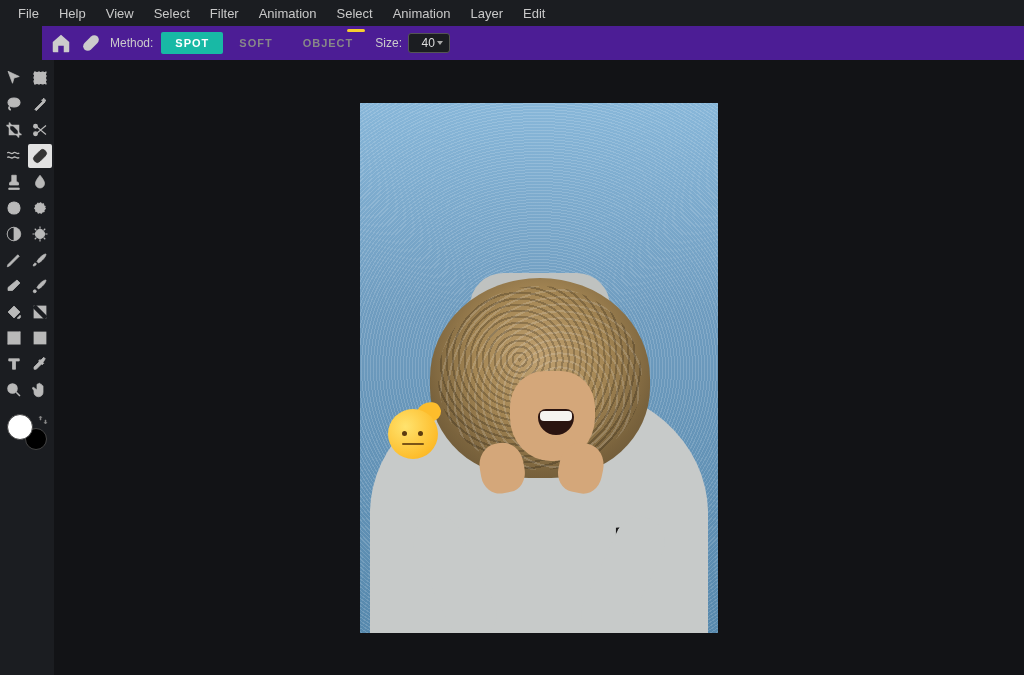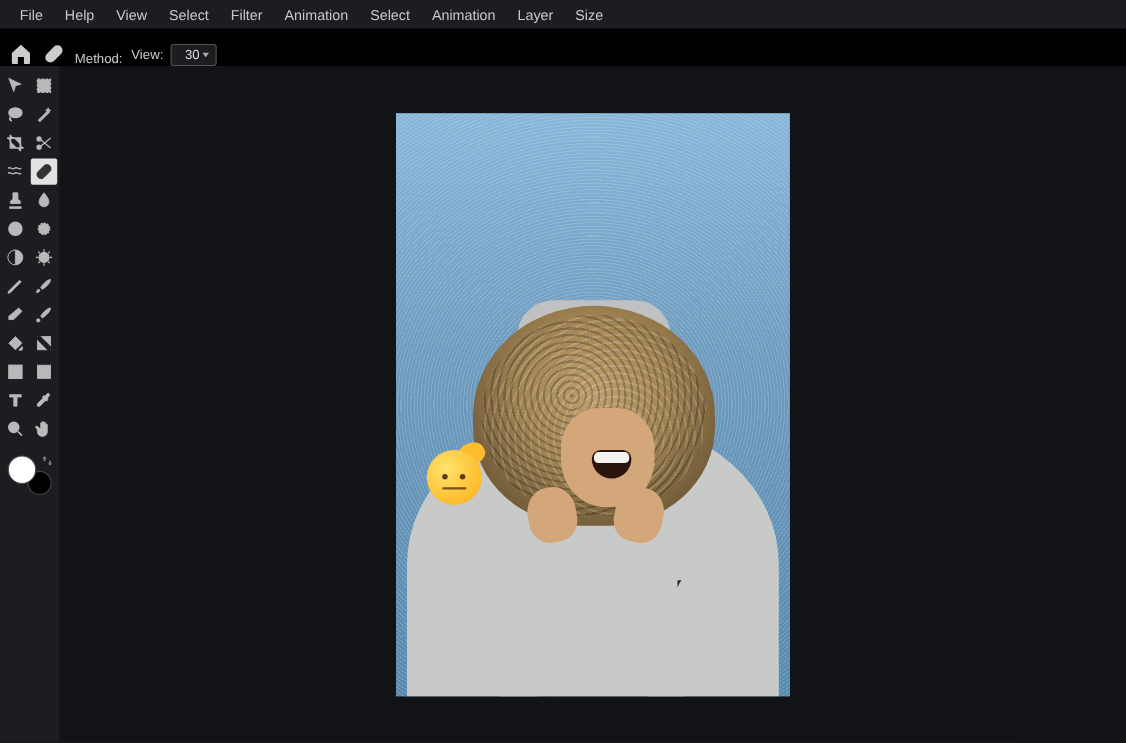--- a/index.html
+++ b/index.html
@@ -3,21 +3,21 @@
 <meta charset="utf-8">
 <style>
   * { box-sizing: border-box; margin: 0; padding: 0; }
   html, body { width: 1024px; height: 675px; font-family: Arial, sans-serif; background: #1b1d21; color: #ddd; overflow: hidden; }
   
   
   .menu-bar { display: flex; align-items: center; height: 26px; padding: 0 8px; font-size: 13px; color: #c9c9c9; }
   .menu-item { padding: 4px 10px; cursor: pointer; }
   
   
-  .options-bar { display: flex; align-items: flex-end; height: 34px; padding: 0 8px; background: #000000; font-size: 12px; gap: 8px; }
+  .options-bar { display: flex; align-items: center; height: 34px; padding: 0 8px; background: #4c1d95; font-size: 12px; gap: 8px; margin-left: 42px; }
   .opt-icon { width: 22px; height: 22px; display:flex; align-items:center; justify-content:center; fill:#ccc; cursor:pointer;}
   .opt-label { color:#ccc; font-size:12px; }
   .method-btns { display:flex; gap:2px; }
   .method-btn { padding:5px 14px; font-size:11px; letter-spacing:1px; font-weight:600; border-radius:2px; background:transparent; color:#888; border:none; cursor:pointer;}
   .method-btn.active { background:#18b9a5; color:#fff; }
   .method-btn.obj-indicator { position:relative; }
   .method-btn.obj-indicator::after { content:""; position:absolute; top:-3px; right:2px; width:18px; height:3px; background:#f7cf2e; border-radius:2px;}
   .size-field { display:flex; align-items:center; gap:6px; }
   .size-input-wrap { border:1px solid #555; border-radius:3px; padding:2px 6px; display:flex; align-items:center; gap:2px; background:#1b1d21;}
   .size-val { color:#ddd; font-size:12px; min-width:20px; text-align:right;}
@@ -79,42 +79,47 @@
 <div class="menu-bar">
   <div class="menu-item">File</div>
   <div class="menu-item">Help</div>
   <div class="menu-item">View</div>
   <div class="menu-item">Select</div>
   <div class="menu-item">Filter</div>
   <div class="menu-item">Animation</div>
   <div class="menu-item">Select</div>
   <div class="menu-item">Animation</div>
   <div class="menu-item">Layer</div>
-  <div class="menu-item">Size</div>
+  <div class="menu-item">Edit</div>
 </div>
 
 <div class="options-bar">
   <div class="opt-icon">
     <svg viewBox="0 0 24 24">
         <path d="M3 11l9-8 9 8v10a1 1 0 0 1-1 1h-5v-7h-6v7H4a1 1 0 0 1-1-1z"></path>
       </svg>
   </div>
   <div class="opt-icon">
     <svg viewBox="0 0 24 24">
         <rect x="7" y="2" width="10" height="20" rx="5" transform="rotate(45 12 12)"></rect>
         <line x1="7" y1="10" x2="11" y2="14" stroke-width="1.2"></line>
         <line x1="10" y1="7" x2="14" y2="11" stroke-width="1.2"></line>
         <line x1="13" y1="10" x2="17" y2="14" stroke-width="1.2"></line>
       </svg>
   </div>
   <span class="opt-label">Method:</span>
+  <div class="method-btns">
+    <button class="method-btn active">SPOT</button>
+    <button class="method-btn">SOFT</button>
+    <button class="method-btn obj-indicator">OBJECT</button>
+  </div>
   <div class="size-field">
-    <span class="opt-label">View:</span>
+    <span class="opt-label">Size:</span>
     <div class="size-input-wrap">
-      <span class="size-val">30</span>
+      <span class="size-val">40</span>
       <span class="size-caret"></span>
     </div>
   </div>
 </div>
 
 <div class="workspace">
 
   <div class="tool-sidebar">
     <div class="tool-row">
       <div class="tool-btn">

